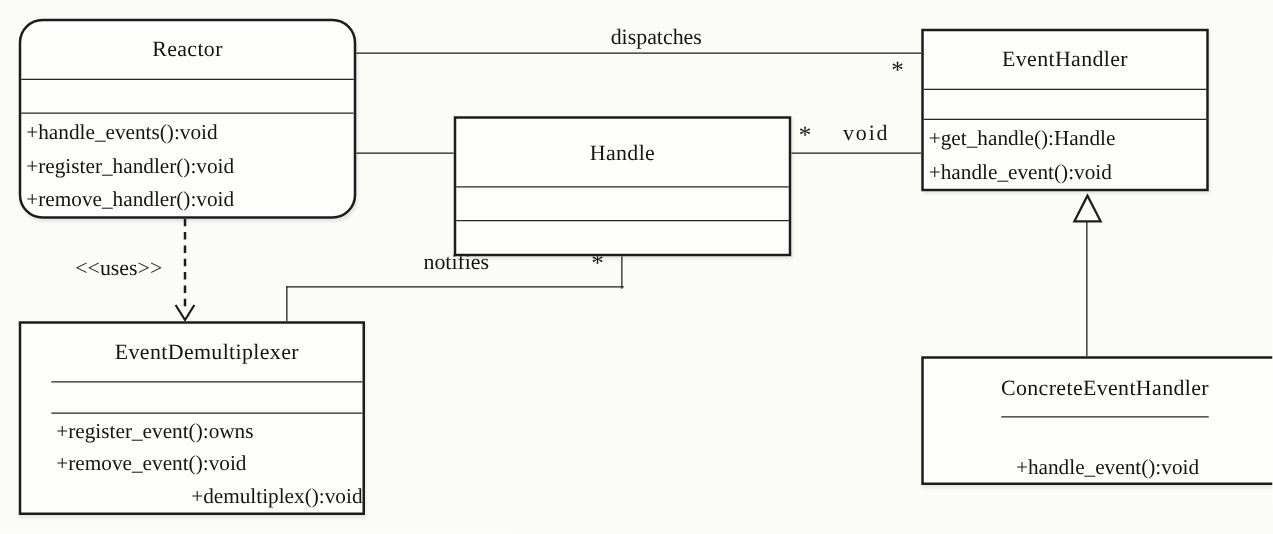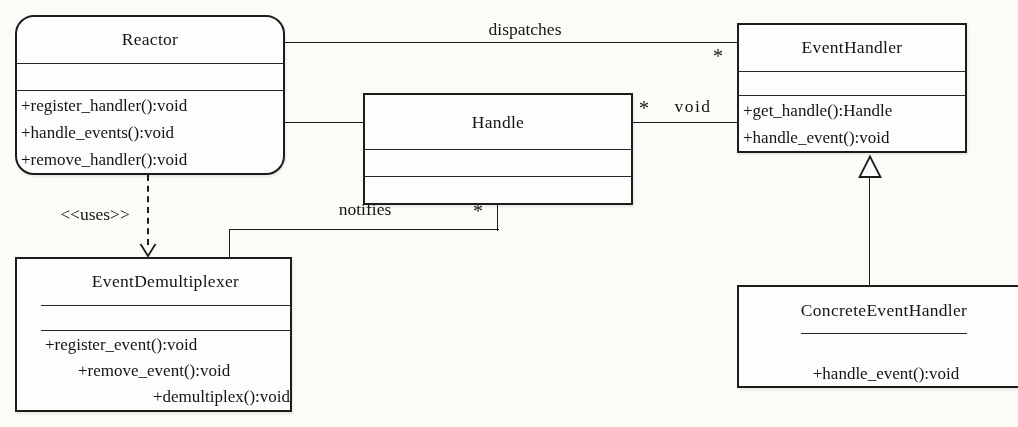--- a/index.html
+++ b/index.html
@@ -63,22 +63,22 @@
 
   <div class="lbl" style="left:325px;top:199px;width:80px;">notifies</div>
   <div class="star" style="left:473px;top:204px;">*</div>
 
   <div class="lbl" style="left:50px;top:204px;width:90px;">&lt;&lt;uses&gt;&gt;</div>
 
   <div class="uml-class" style="left:15px;top:15px;width:270px;height:160px;border-radius:19px;">
     <div class="uml-title" style="height:48px;">Reactor</div>
     <div class="uml-attrs" style="height:28px;"></div>
     <div class="uml-methods">
+      <div class="m" style="line-height:27px;">+handle_events():void</div>
       <div class="m" style="line-height:27px;">+register_handler():void</div>
-      <div class="m" style="line-height:27px;">+handle_events():void</div>
       <div class="m" style="line-height:27px;">+remove_handler():void</div>
     </div>
   </div>
 
   <div class="uml-class" style="left:363px;top:93px;width:270px;height:112px;">
     <div class="uml-title" style="height:55px;text-align:center;">Handle</div>
     <div class="uml-attrs" style="height:27px;"></div>
     <div class="uml-methods"></div>
   </div>
 
@@ -88,22 +88,22 @@
     <div class="uml-methods">
       <div class="m" style="line-height:27px;">+get_handle():Handle</div>
       <div class="m" style="line-height:27px;">+handle_event():void</div>
     </div>
   </div>
 
   <div class="uml-class" style="left:15px;top:257px;width:277px;height:155px;padding-left:24px;">
     <div class="uml-title" style="height:48px;">EventDemultiplexer</div>
     <div class="uml-attrs" style="height:26px;"></div>
     <div class="uml-methods">
-      <div class="m" style="line-height:26px;">+register_event():void</div>
-      <div class="m" style="line-height:26px;margin-left:33px;">+remove_event():void</div>
+      <div class="m" style="line-height:26px;">+register_event():owns</div>
+      <div class="m" style="line-height:26px;">+remove_event():void</div>
       <div class="m" style="line-height:26px;text-align:right;">+demultiplex():void</div>
     </div>
   </div>
 
   <div class="uml-class" style="left:737px;top:285px;width:294px;height:103px;align-items:center;">
     <div class="uml-title" style="height:48px;">ConcreteEventHandler</div>
     <div class="uml-attrs" style="height:27px;"></div>
     <div class="uml-methods">
       <div class="m" style="line-height:24px;">+handle_event():void</div>
     </div>

